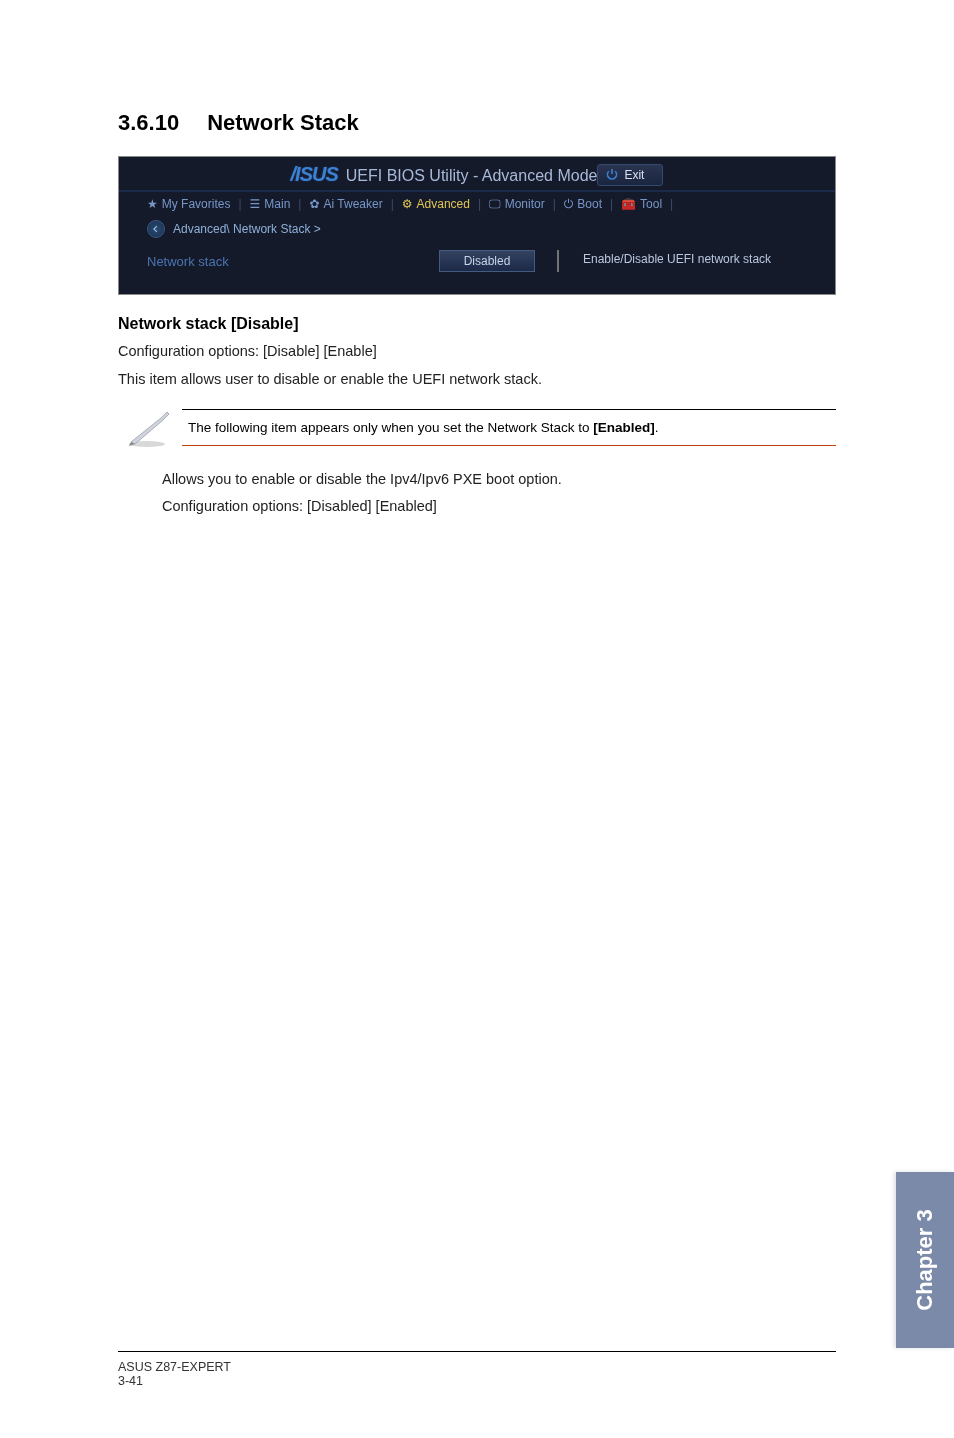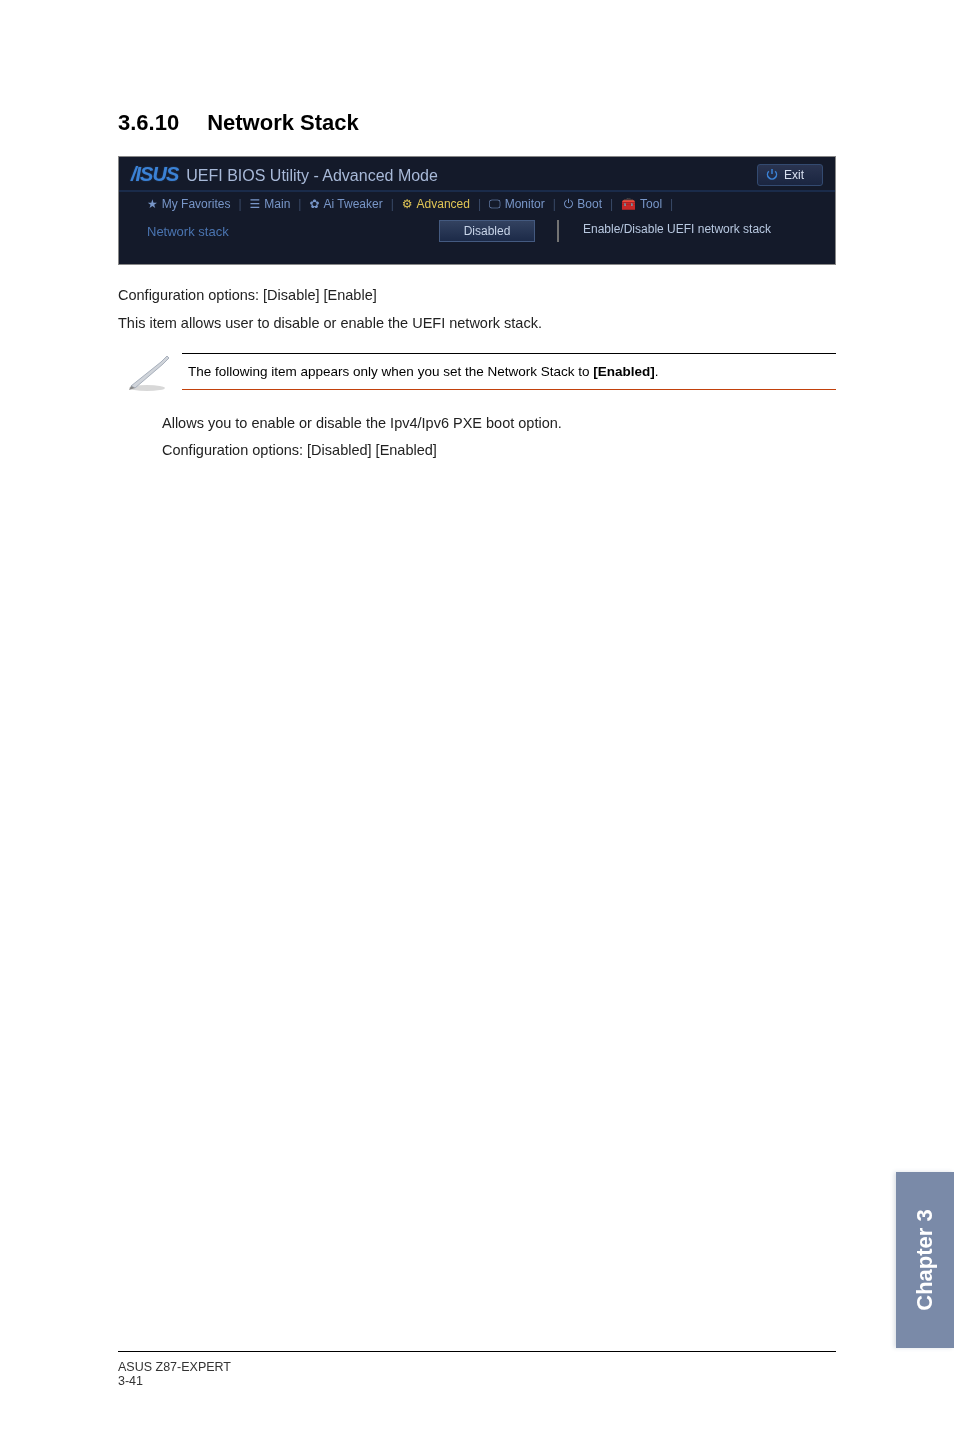--- a/index.html
+++ b/index.html
@@ -30,21 +30,21 @@
     .bios-screenshot {
       width: 100%;
       background: #141a2a;
       border: 1px solid #888;
       margin-bottom: 20px;
       padding: 0;
     }
     .bios-header {
       display: flex;
       align-items: center;
-      justify-content: space-between;
+      justify-content: center;
       padding: 6px 12px 4px 12px;
       border-bottom: 2px solid #1a2b4a;
     }
     .bios-logo-area {
       display: flex;
       align-items: baseline;
     }
     .asus-logo {
       color: #3b82d6;
       font-weight: bold;
@@ -272,30 +272,39 @@
           <span>Boot</span>
         </span>
       <span class="tab-sep">|</span>
       <span class="bios-tab">
           <span>🧰</span> 
           <span>Tool</span>
         </span>
       <span class="tab-sep">|</span>
     </div>
 
+    <div class="bios-breadcrumb">
+      <span class="back-circle">
+        <svg width="10" height="10" viewBox="0 0 24 24" fill="none" stroke="currentColor" stroke-width="3">
+            <path d="M14 19l-7-7 7-7"></path>
+          </svg>
+      </span>
+      <span>Advanced\ Network Stack &gt;</span>
+    </div>
 
     <div class="bios-body">
       <div class="bios-left">Network stack</div>
       <div class="bios-center">
         <span class="disabled-pill">Disabled</span>
       </div>
       <div class="bios-right">Enable/Disable UEFI network stack</div>
     </div>
   </div>
 
+  <div class="setting-heading">Network stack [Disable]</div>
   <div class="body-text">Configuration options: [Disable] [Enable]</div>
   <div class="body-text">This item allows user to disable or enable the UEFI network stack.</div>
 
   <div class="note-box">
     <div class="pen-icon">
       <svg width="50" height="40" viewBox="0 0 50 40">
         <ellipse cx="24" cy="36" rx="18" ry="3" fill="#d8d8d8"></ellipse>
         <path d="M 8 34 L 38 10 L 44 4 L 46 6 L 40 12 L 12 36 Z" fill="#d0d4da" stroke="#a8b0bc" stroke-width="1"></path>
         <path d="M 8 34 L 12 36 L 6 38 Z" fill="#888"></path>
       </svg>

